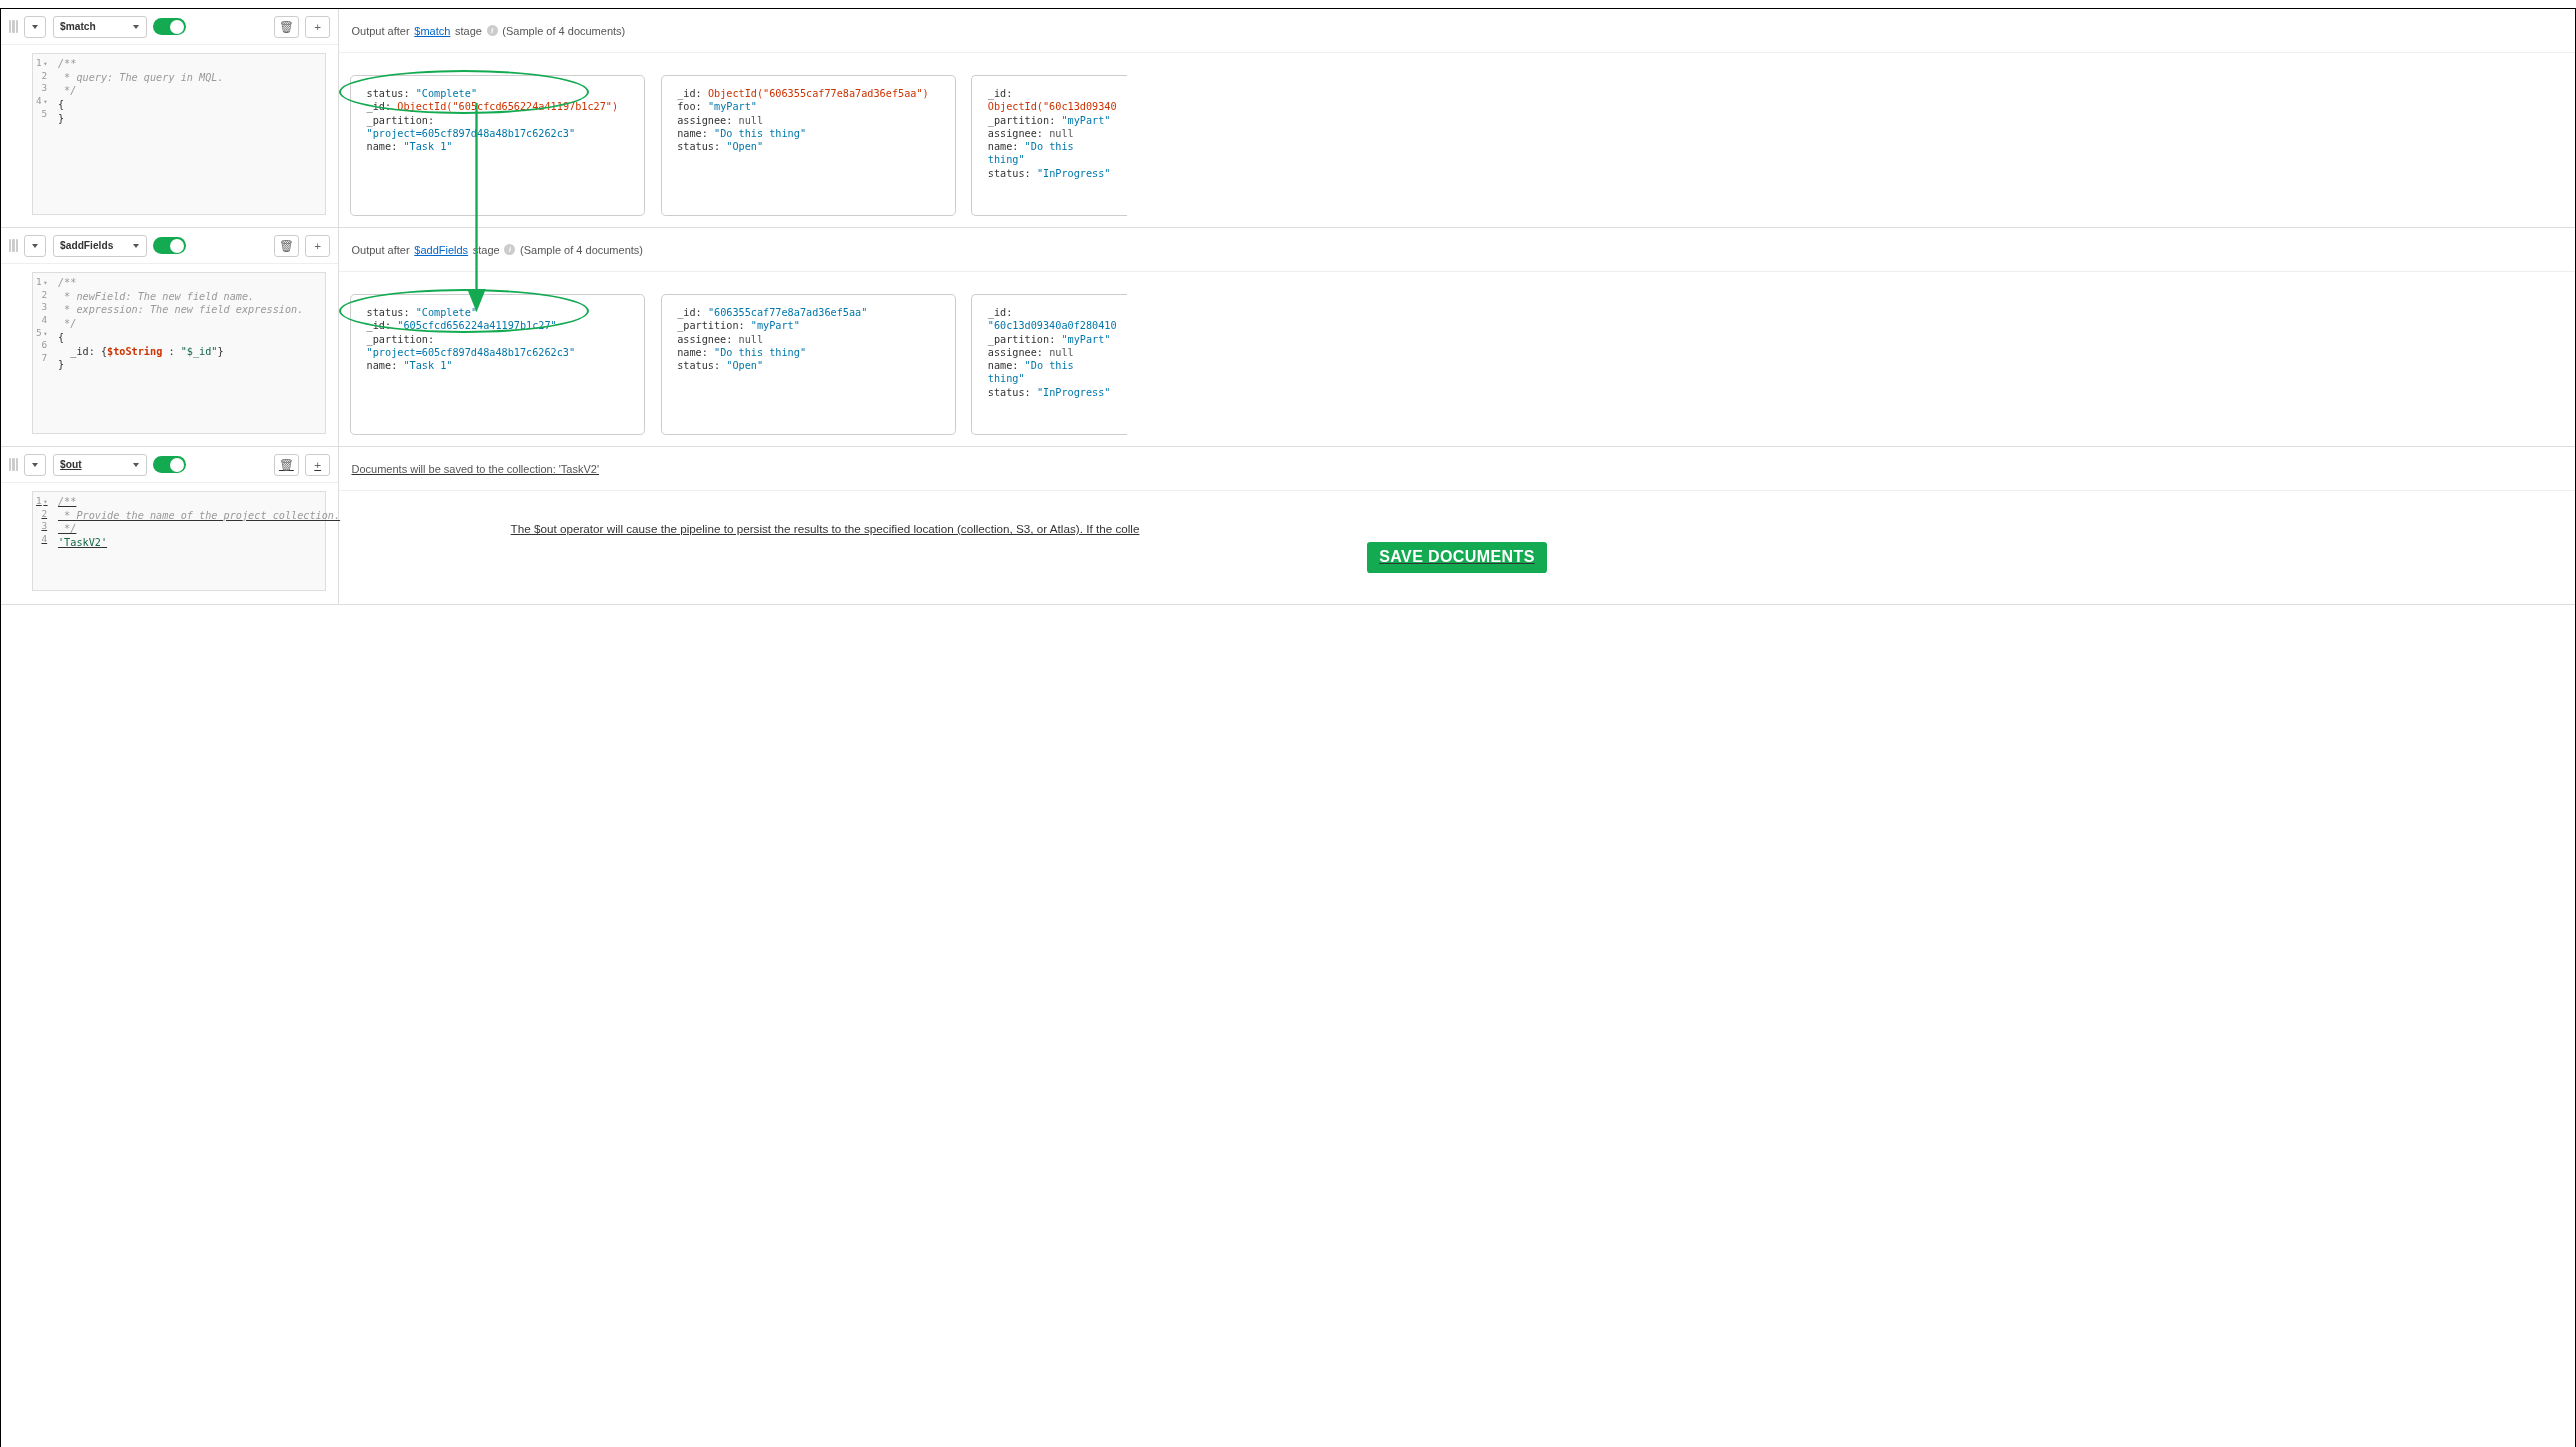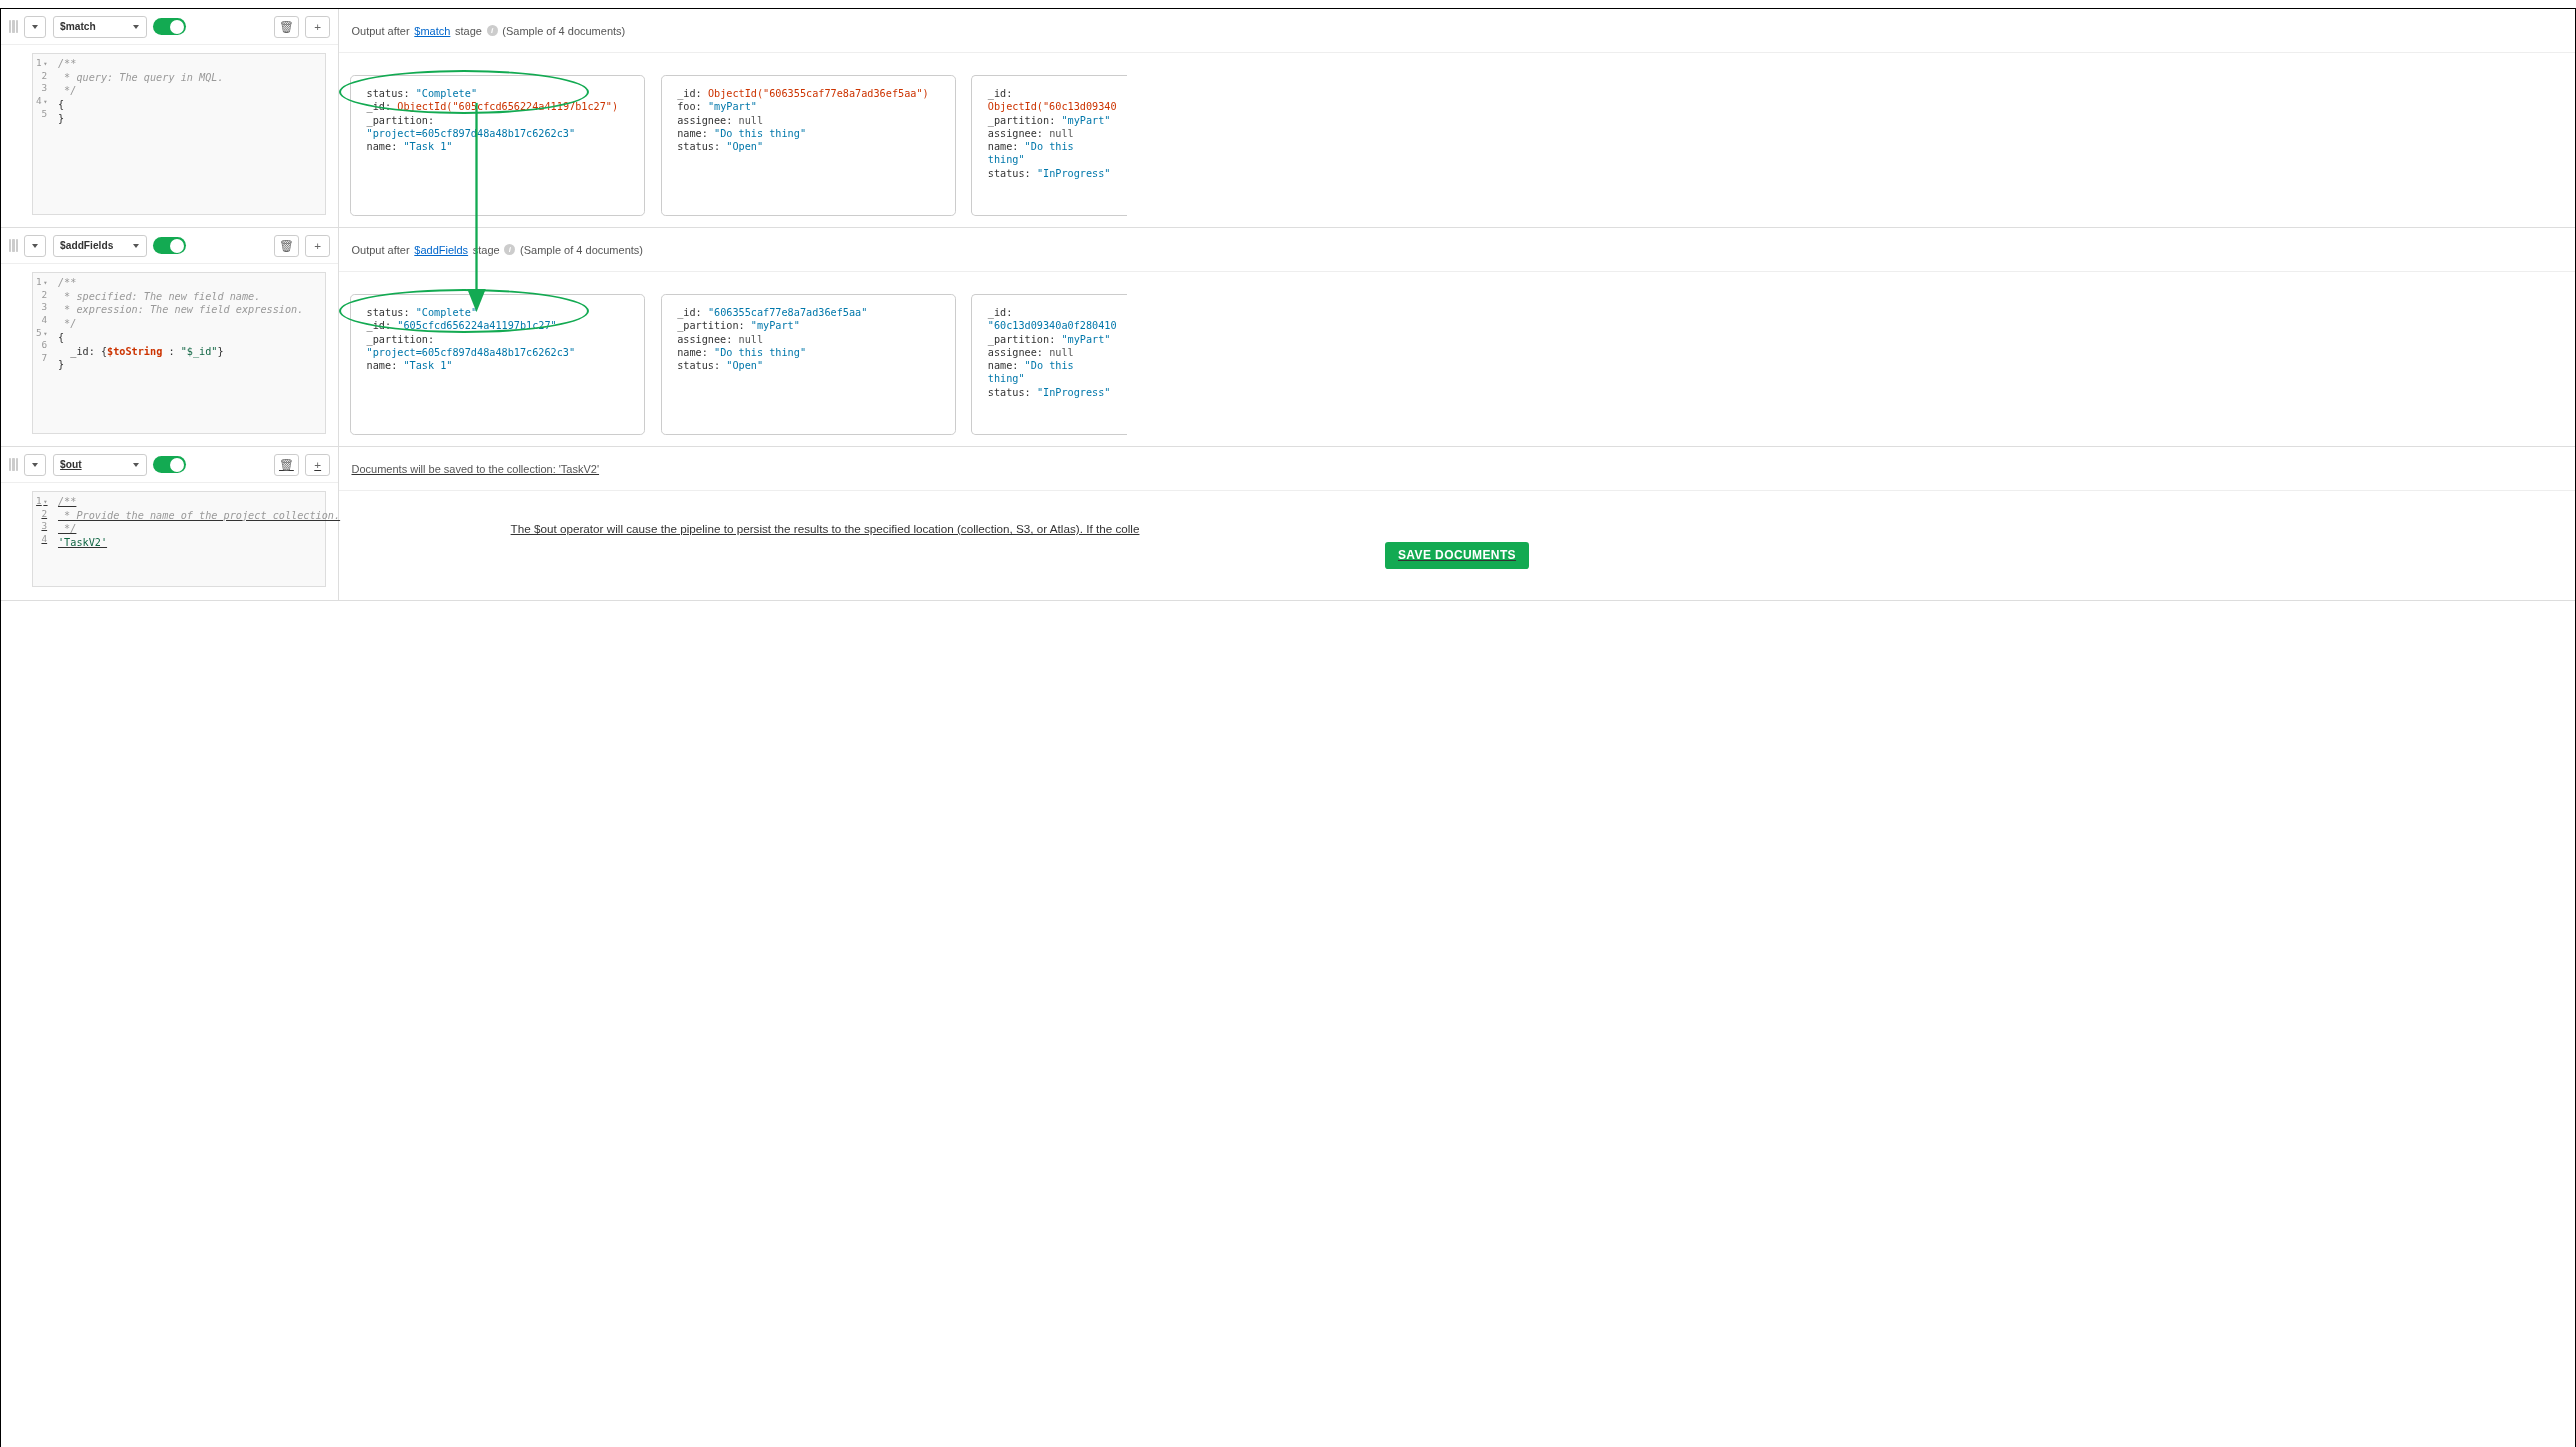--- a/index.html
+++ b/index.html
@@ -233,21 +233,21 @@
     align-items: center;
     gap: 7px;
   }
   .save-btn {
     background: #13aa52;
     color: #fff;
     border: none;
     border-radius: 3.1px;
     padding: 6.3px 12.5px;
     font-weight: 700;
-    font-size: 12px;
+    font-size: 16px;
     letter-spacing: 0.4px;
     cursor: pointer;
   }
 </style>
 </head>
 <body>
 
 <div class="pipeline-container">
 
   <div class="stage-row">
@@ -351,21 +351,21 @@
         <div class="gutter">
           <div class="fold-marker">1</div>
             <div>2</div>
             <div>3</div>
             <div>4</div>
             <div class="fold-marker">5</div>
             <div>6</div>
             <div>7</div>
         </div>
         <div class="code"><span class="c-comment">/**</span>
-<span class="c-comment"> * specified: The new field name.</span>
+<span class="c-comment"> * newField: The new field name.</span>
 <span class="c-comment"> * expression: The new field expression.</span>
 <span class="c-comment"> */</span>
 <span>{</span>
 <span>  _id: </span>{<span class="c-op">$toString</span><span> : </span><span class="c-str">"$_id"</span>}
 <span>}</span></div>
       </div>
     </div>
     <div class="stage-right">
       <div class="output-header">
         <span>Output after </span>

